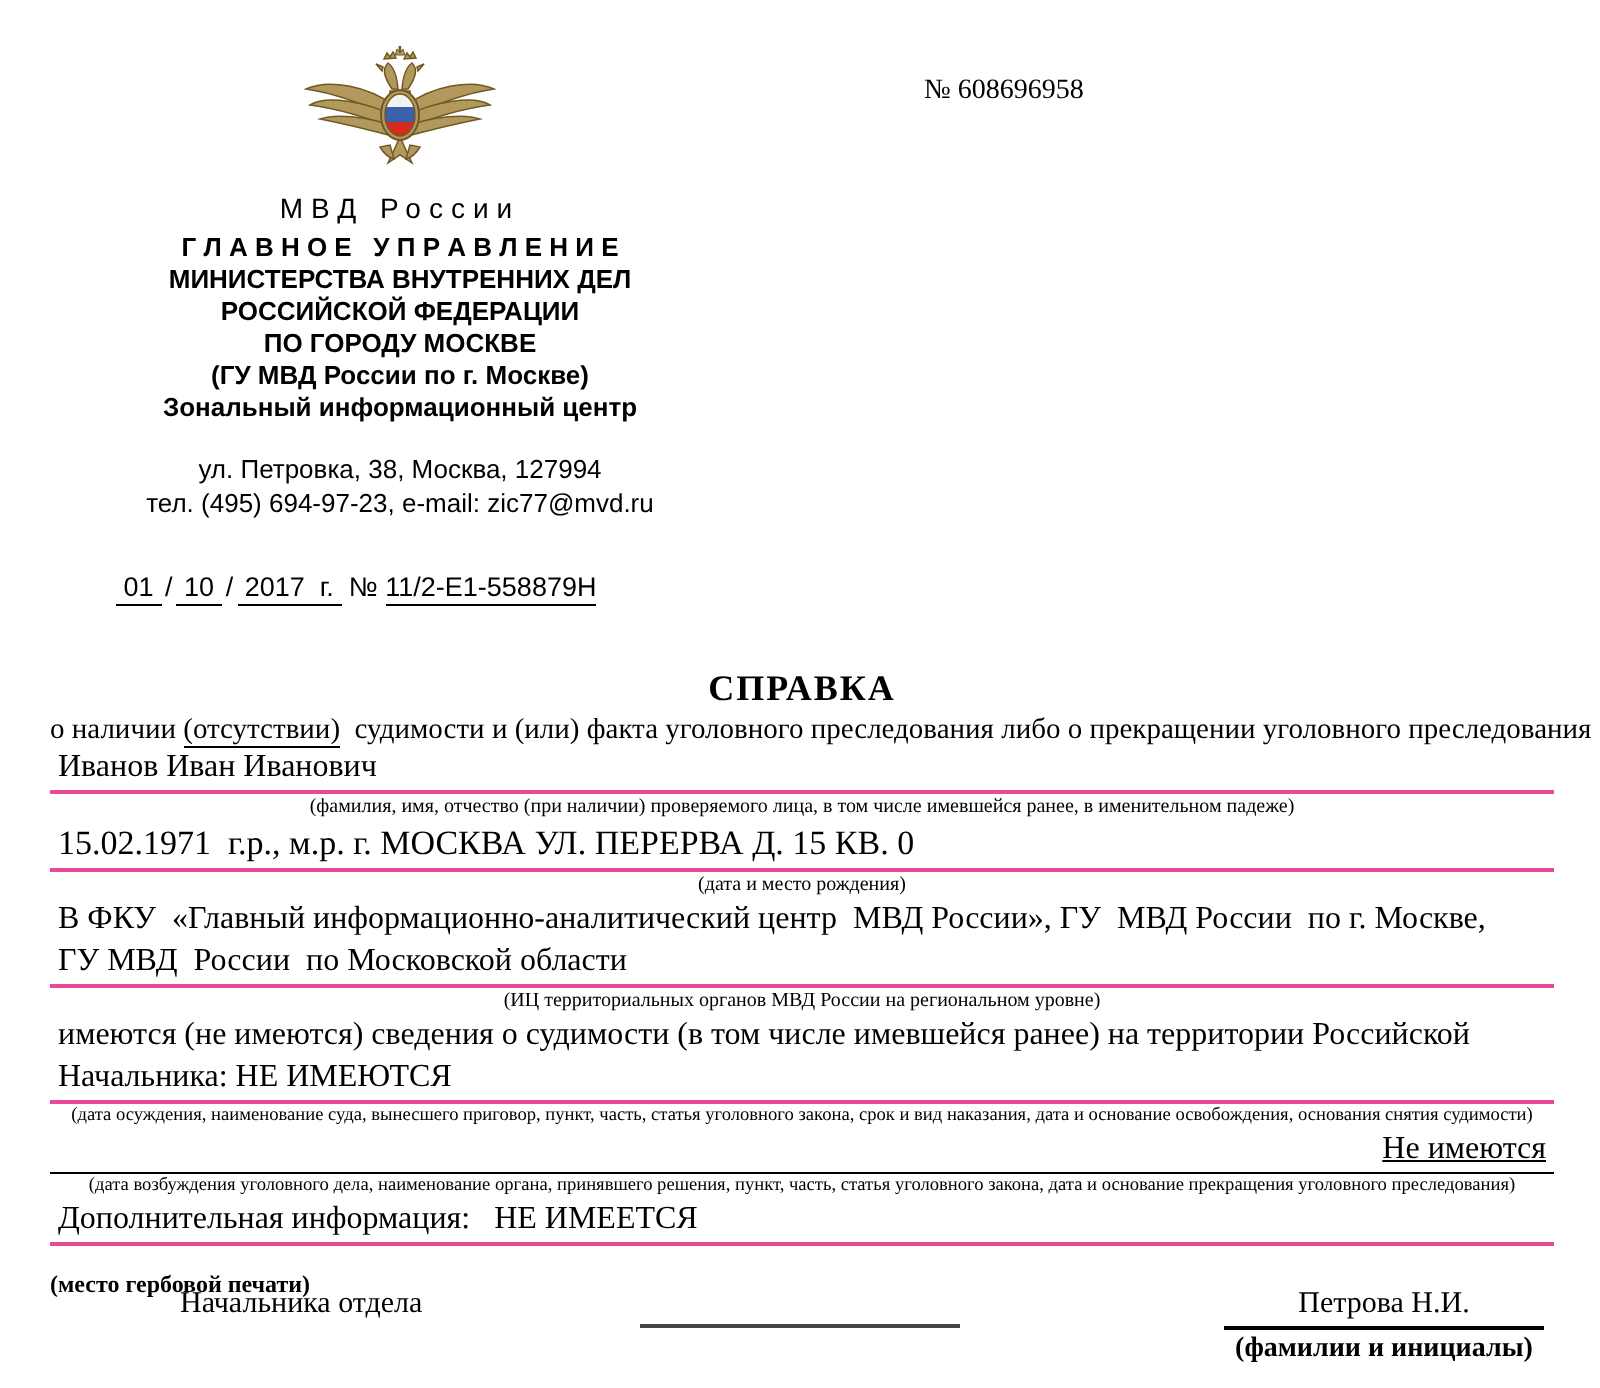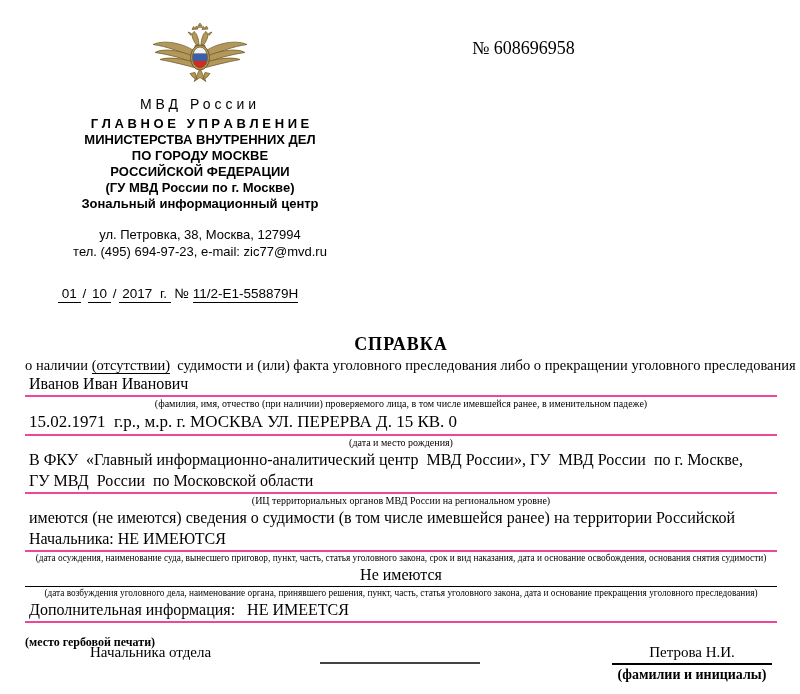--- a/index.html
+++ b/index.html
@@ -18,35 +18,35 @@
   .address-block { margin-top: 14px; font-size: 13px; line-height: 17px; }
   .address-block div { white-space: pre; }
 
   
   .date-line { position: absolute; left: 58px; top: 286px; font-family: "Liberation Sans", sans-serif;
                font-size: 13.5px; white-space: pre; }
   .date-line .ul { border-bottom: 1px solid #000; padding-bottom: 1px; }
   .date-line .sep { padding: 0 2px; }
 
   
-  .doc-number { position: absolute; left: 472px; top: 38px; font-size: 18px; white-space: pre; }
+  .doc-number { position: absolute; left: 462px; top: 38px; font-size: 14px; white-space: pre; }
 
   
   .main { position: absolute; left: 25px; top: 334px; width: 752px; }
   .title { text-align: center; font-weight: bold; font-size: 18px; letter-spacing: 1px; }
   .subtitle { font-size: 14.5px; margin-top: 2px; white-space: pre; overflow: visible; }
   .subtitle .und { border-bottom: 1px solid #000; }
 
   .field-value { font-size: 16px; white-space: pre; padding: 1px 4px 2px 4px; }
   .field-value.big { font-size: 17px; }
   .u2 { border-bottom: 2px solid #ec4899; }
   .u1 { border-bottom: 1px solid #000; }
   .field-caption { text-align: center; font-size: 10px; white-space: nowrap; padding: 1px 0 2px 0; }
   .field-caption.tiny { font-size: 9.3px; }
-  .center { text-align: center; }
+  .center { text-align: right; text-decoration: underline; }
 
   .stamp-note { font-size: 12px; font-weight: bold; margin-top: 12px; }
 
   
   .signature-row { position: absolute; left: 0; top: 644px; width: 800px; font-size: 15px; }
   .sig-position { position: absolute; left: 90px; top: 0; white-space: pre; }
   .sig-blank { position: absolute; left: 320px; top: 18px; width: 160px; border-bottom: 2px solid #444; }
   .sig-right { position: absolute; left: 612px; top: 0; width: 160px; text-align: center; }
   .sig-name { border-bottom: 2px solid #000; padding-bottom: 2px; }
   .sig-caption { font-size: 14px; padding-top: 2px; font-weight: bold; }
@@ -100,22 +100,22 @@
           <rect x="80" y="60" width="40" height="15" fill="#3a5fab"></rect>
           <rect x="80" y="75" width="40" height="16" fill="#d52b1e"></rect>
         </g>
         <ellipse cx="100" cy="68" rx="15" ry="21" fill="none" stroke="#6f5a26" stroke-width="1.5"></ellipse>
       </svg>
     </div>
     <div class="emblem-label">МВД России</div>
     <div class="org-block">
       <div>Г Л А В Н О Е   У П Р А В Л Е Н И Е</div>
       <div>МИНИСТЕРСТВА ВНУТРЕННИХ ДЕЛ</div>
+      <div>РОССИЙСКОЙ ФЕДЕРАЦИИ</div>
       <div>ПО ГОРОДУ МОСКВЕ</div>
-      <div>РОССИЙСКОЙ ФЕДЕРАЦИИ</div>
       <div>(ГУ МВД России по г. Москве)</div>
       <div>Зональный информационный центр</div>
     </div>
     <div class="address-block">
       <div>ул. Петровка, 38, Москва, 127994</div>
       <div>тел. (495) 694-97-23, e-mail: zic77@mvd.ru</div>
     </div>
   </div>
 
   <div class="date-line"><span class="ul"> 01 </span><span class="sep">/</span><span class="ul"> 10 </span><span class="sep">/</span><span class="ul"> 2017  г. </span><span> № </span><span class="ul">11/2-Е1-558879Н</span></div>

